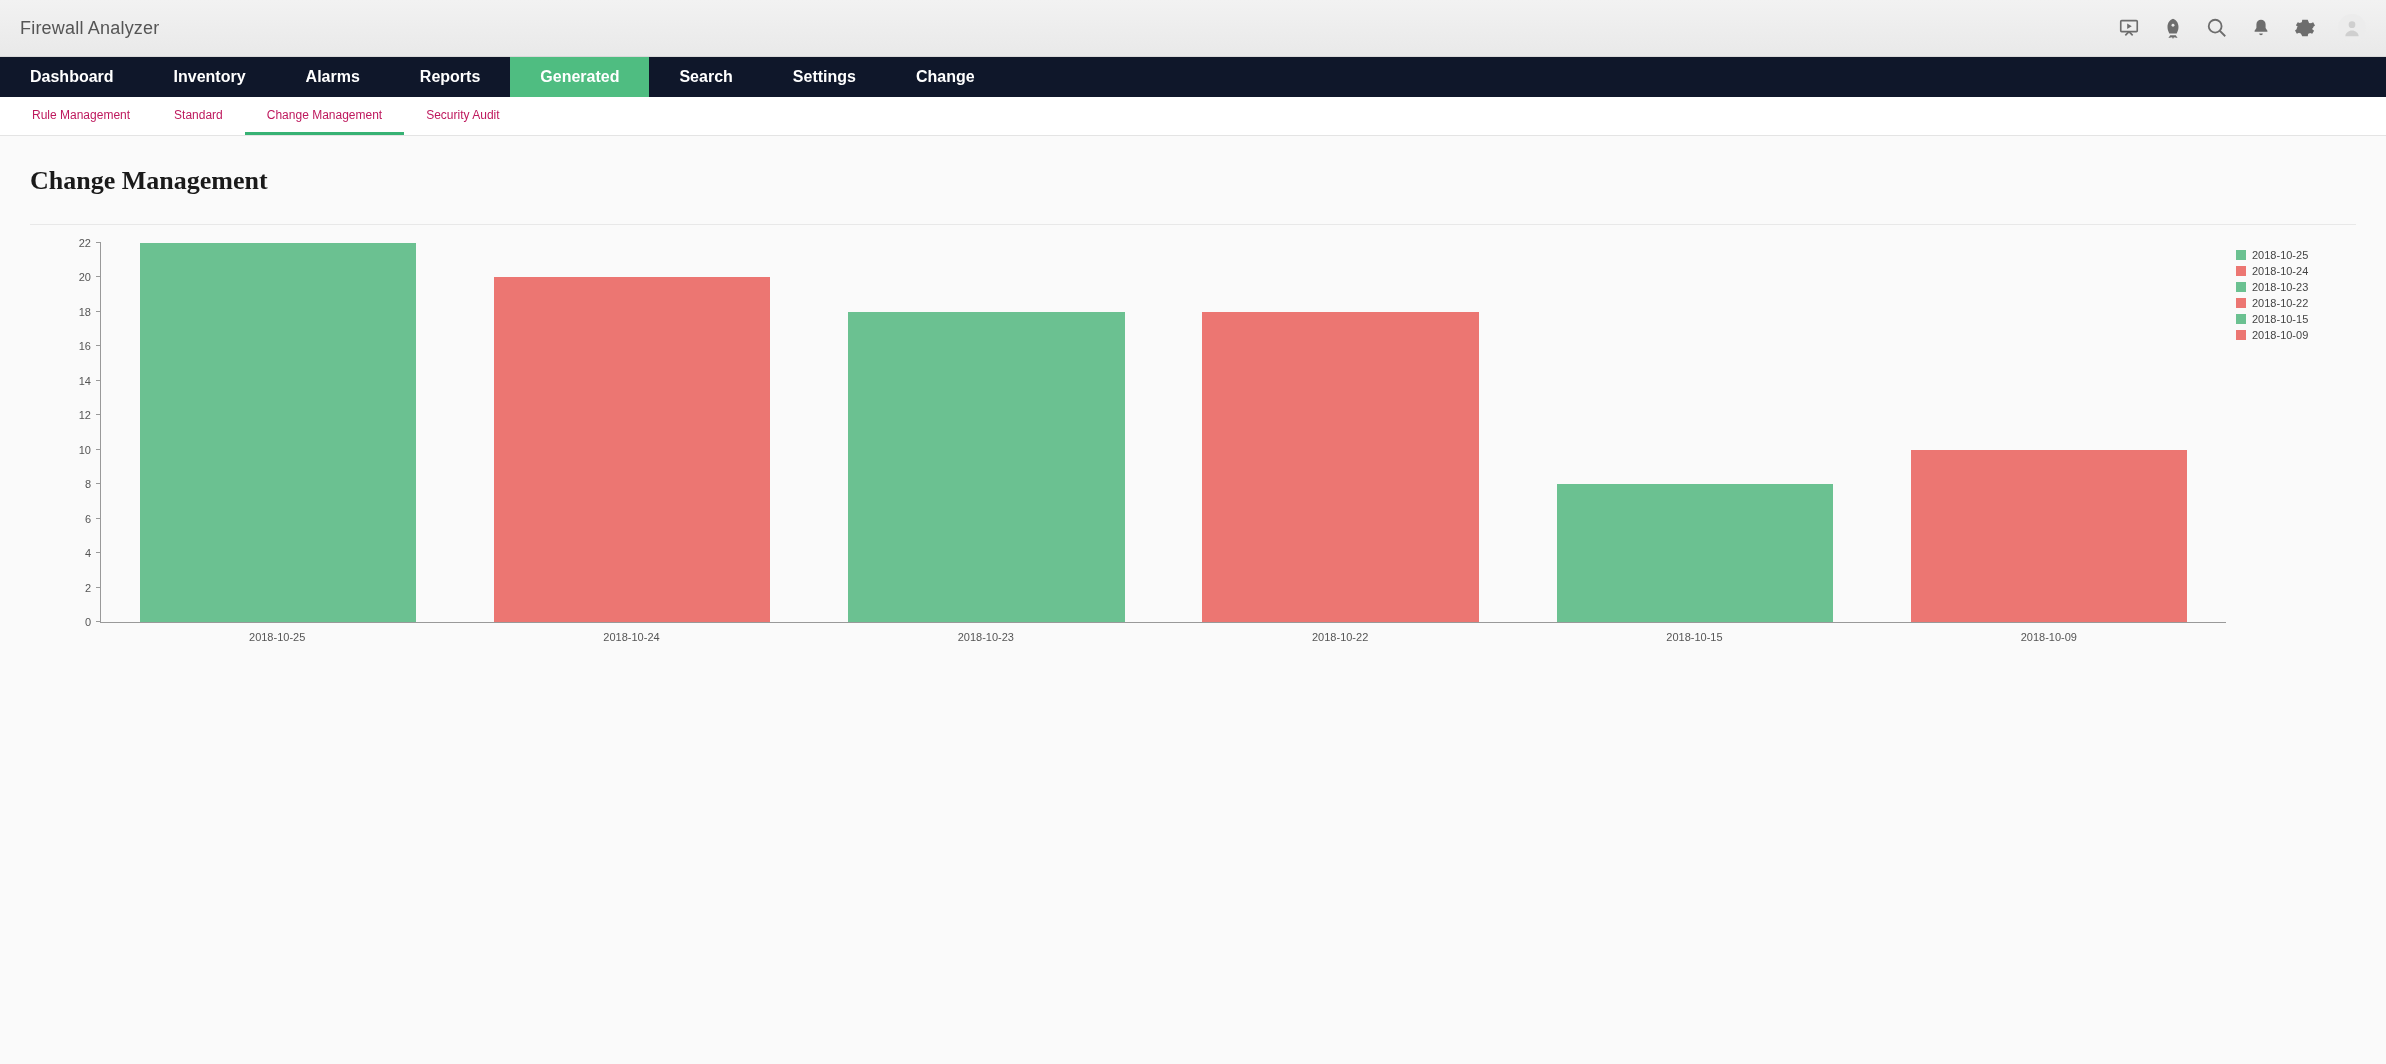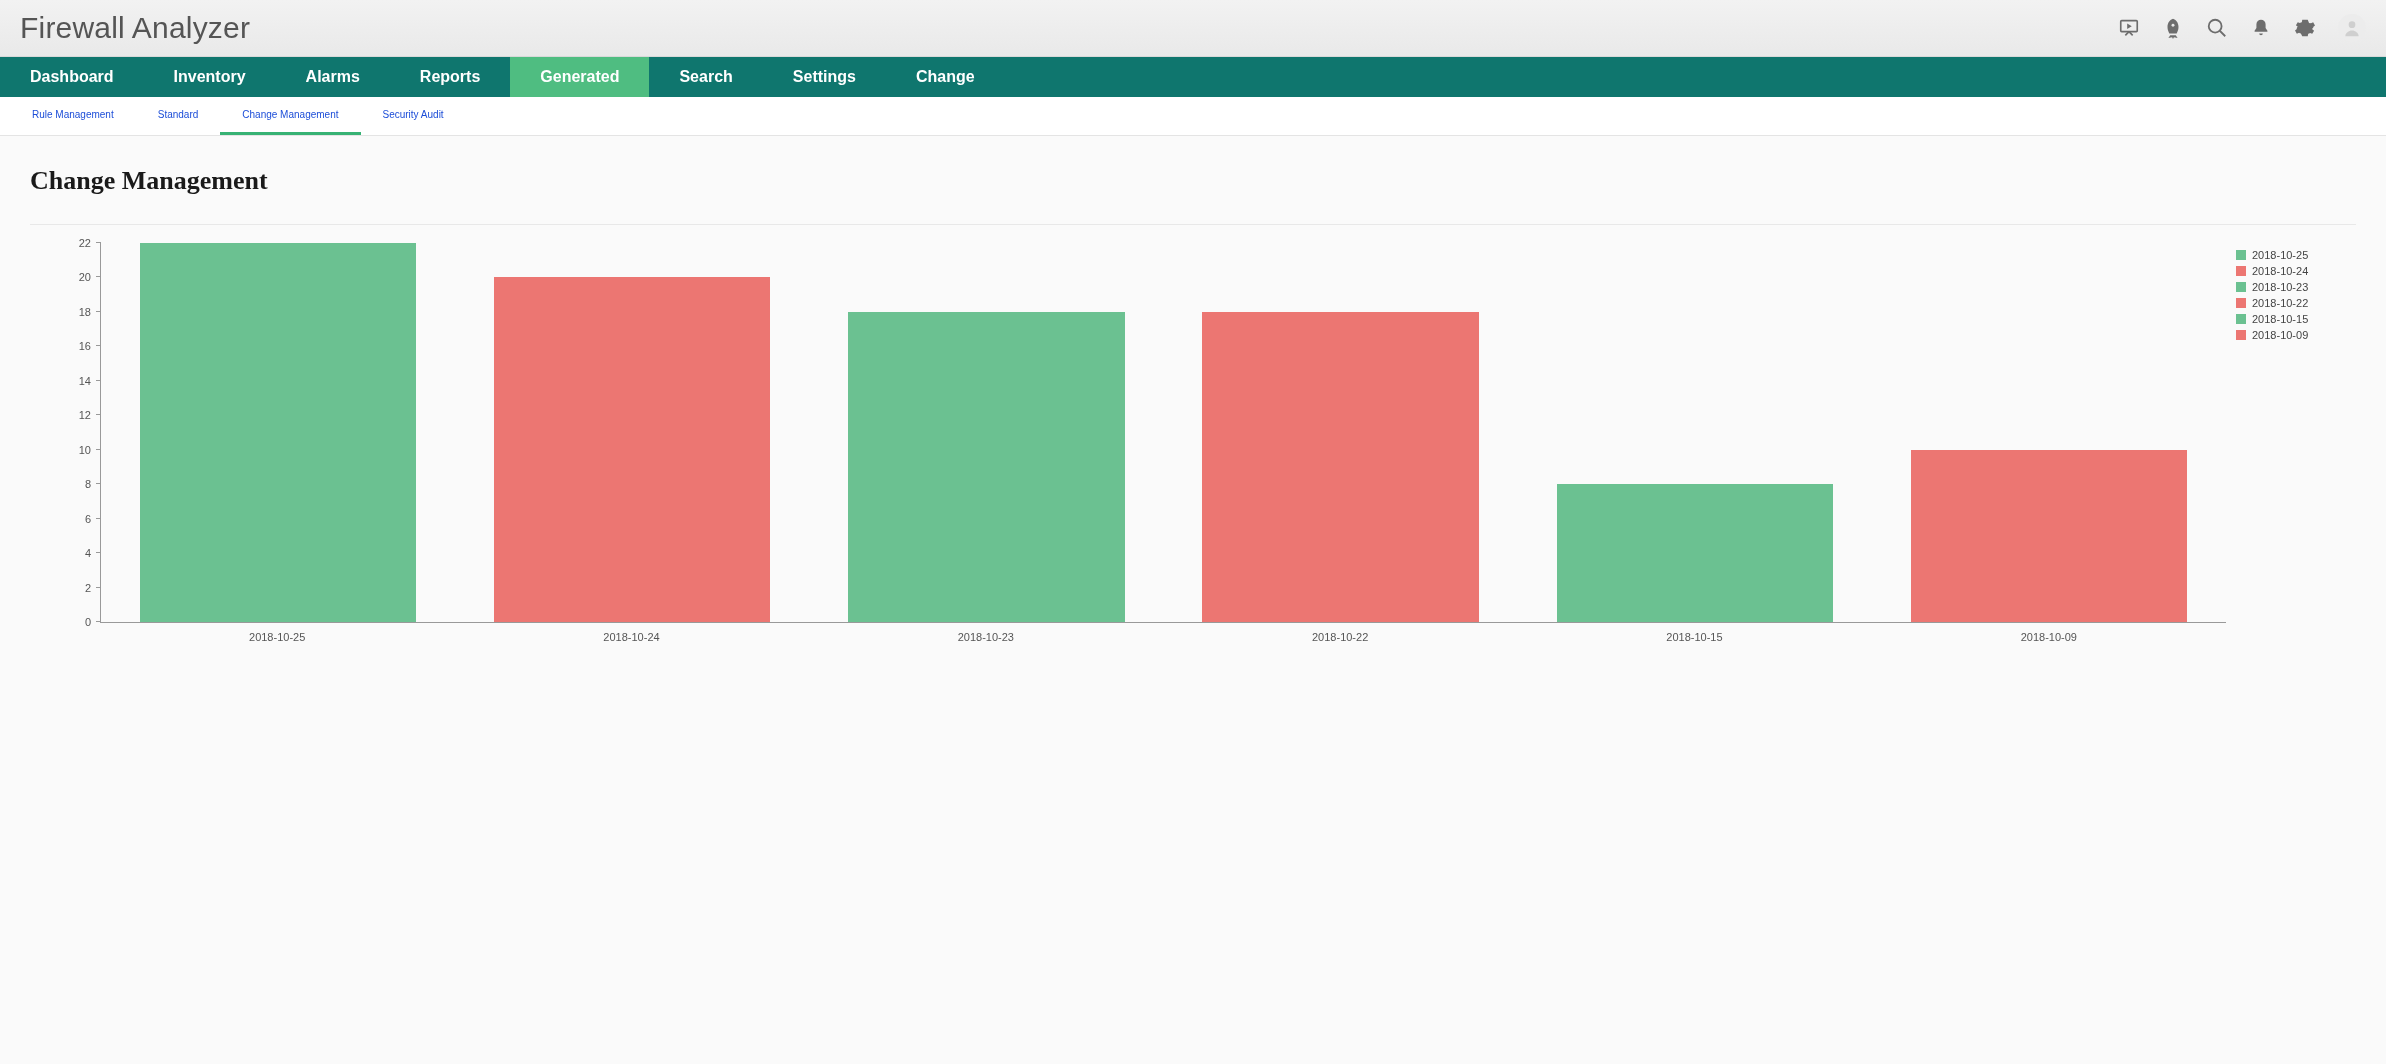--- a/index.html
+++ b/index.html
@@ -14,21 +14,21 @@
   .header {
     display: flex;
     align-items: center;
     justify-content: space-between;
     background: linear-gradient(to bottom, #f2f2f2, #e9e9e9);
     border-bottom: 1px solid #d9d9d9;
     height: 56px;
     padding: 0 20px 0 20px;
   }
   .app-title {
-    font-size: 30px;
+    font-size: 18px;
     font-weight: 400;
     color: #555;
     letter-spacing: 0.2px;
   }
   .header-icons {
     display: flex;
     align-items: center;
     gap: 22px;
   }
   .header-icon {
@@ -47,21 +47,21 @@
     background: #ececec;
     border-radius: 50%;
     display: flex;
     align-items: center;
     justify-content: center;
   }
   .avatar svg { width: 20px; height: 20px; fill: #cfcfcf; }
 
   
   .main-nav {
-    background: #0f766e;
+    background: #0f172a;
     display: flex;
     height: 40px;
   }
   .main-nav-item {
     color: #fff;
     font-size: 16px;
     font-weight: 600;
     padding: 0 30px;
     display: flex;
     align-items: center;
@@ -74,22 +74,22 @@
 
   
   .sub-nav {
     background: #fff;
     display: flex;
     border-bottom: 1px solid #e4e4e4;
     height: 38px;
     padding-left: 10px;
   }
   .sub-nav-item {
-    font-size: 10px;
-    color: #1d4ed8;
+    font-size: 12px;
+    color: #be185d;
     padding: 0 22px;
     display: flex;
     align-items: center;
     cursor: pointer;
     border-bottom: 3px solid transparent;
     box-sizing: border-box;
   }
   .sub-nav-item.active {
     border-bottom: 3px solid #37b274;
     font-weight: 500;

